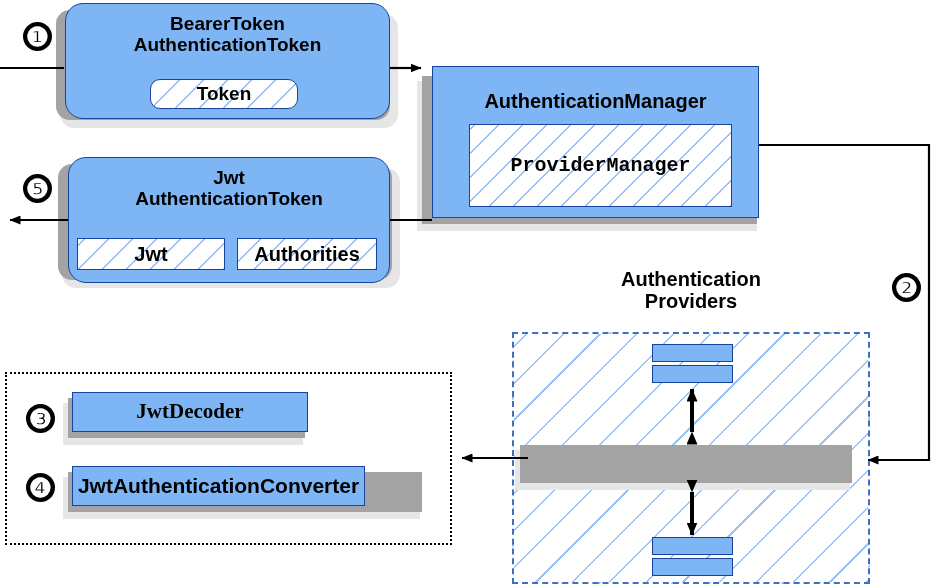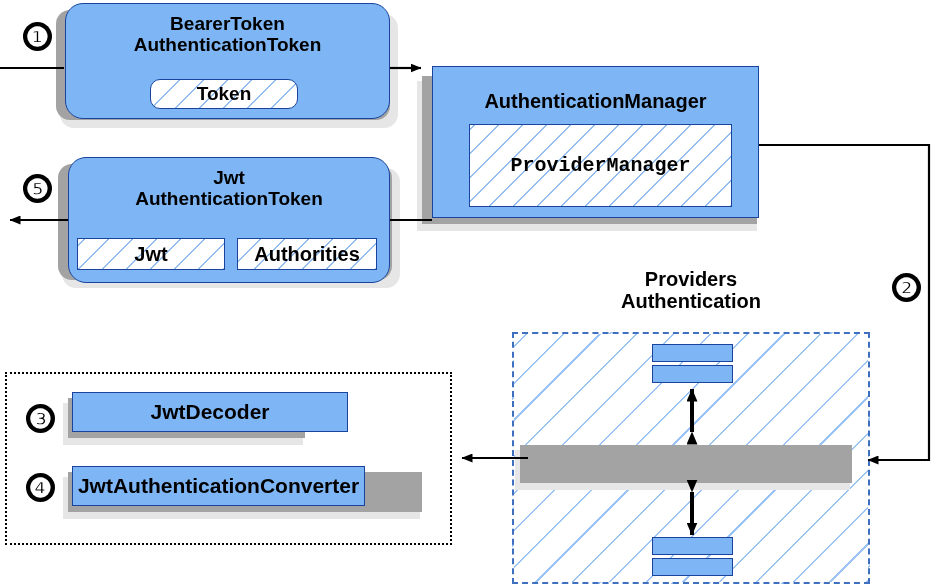--- a/index.html
+++ b/index.html
@@ -158,22 +158,22 @@
   <div class="shadow-light" style="left:417px;top:81px;width:340px;height:150px;"></div>
   <div class="shadow-dark" style="left:422px;top:76px;width:335px;height:148px;"></div>
   <div class="node" style="left:432px;top:66px;width:327px;height:152px;font-size:20px;align-items:flex-start;padding-top:23px;">
     <span>AuthenticationManager</span>
   </div>
   <div class="part" style="left:469px;top:124px;width:263px;height:83px;font-size:20px;font-family:Liberation Mono, monospace;">
     <span>ProviderManager</span>
   </div>
 
   <div class="caption" style="left:560px;top:268px;width:262px;font-size:20px;">
+    <div>Authentication</div>
     <div>Providers</div>
-    <div>Authentication</div>
   </div>
 
   <div class="dashed-hatch" style="left:512px;top:332px;width:358px;height:252px;"></div>
 
   <div class="barstack" style="left:652px;top:344px;width:81px;">
     <div class="bar"></div>
     <div class="bar"></div>
   </div>
   <div class="barstack" style="left:652px;top:537px;width:81px;">
     <div class="bar"></div>
@@ -184,21 +184,21 @@
   <div class="shadow-dark" style="left:520px;top:445px;width:332px;height:38px;"></div>
 
   <div class="bullet" style="left:893px;top:274px;">
     <span style="font-size:26px;">❷</span>
   </div>
 
   <div class="dotted-box" style="left:5px;top:372px;width:447px;height:173px;"></div>
 
   <div class="shadow-light" style="left:63px;top:403px;width:240px;height:42px;"></div>
   <div class="shadow-dark" style="left:68px;top:398px;width:237px;height:40px;"></div>
-  <div class="node" style="left:72px;top:392px;width:276px;height:40px;font-size:21px;">
+  <div class="node" style="left:72px;top:392px;width:236px;height:40px;font-size:21px;font-family:Liberation Serif, serif;">
     <span>JwtDecoder</span>
   </div>
   <div class="bullet" style="left:27px;top:405px;">
     <span style="font-size:26px;">❸</span>
   </div>
 
   <div class="shadow-light" style="left:63px;top:477px;width:357px;height:42px;"></div>
   <div class="shadow-dark" style="left:68px;top:472px;width:354px;height:40px;"></div>
   <div class="node" style="left:72px;top:466px;width:293px;height:40px;font-size:21px;">
     <span>JwtAuthenticationConverter</span>

